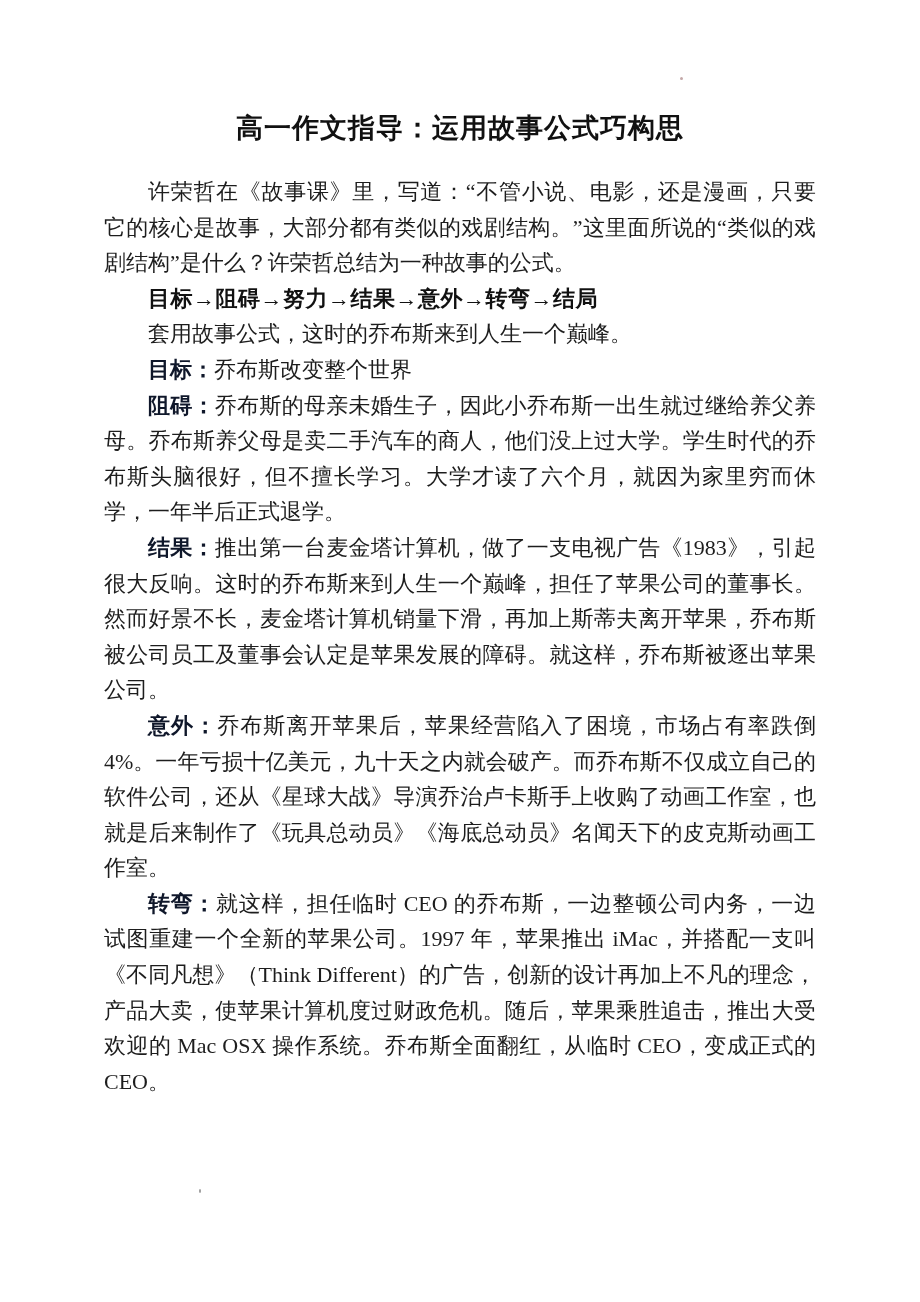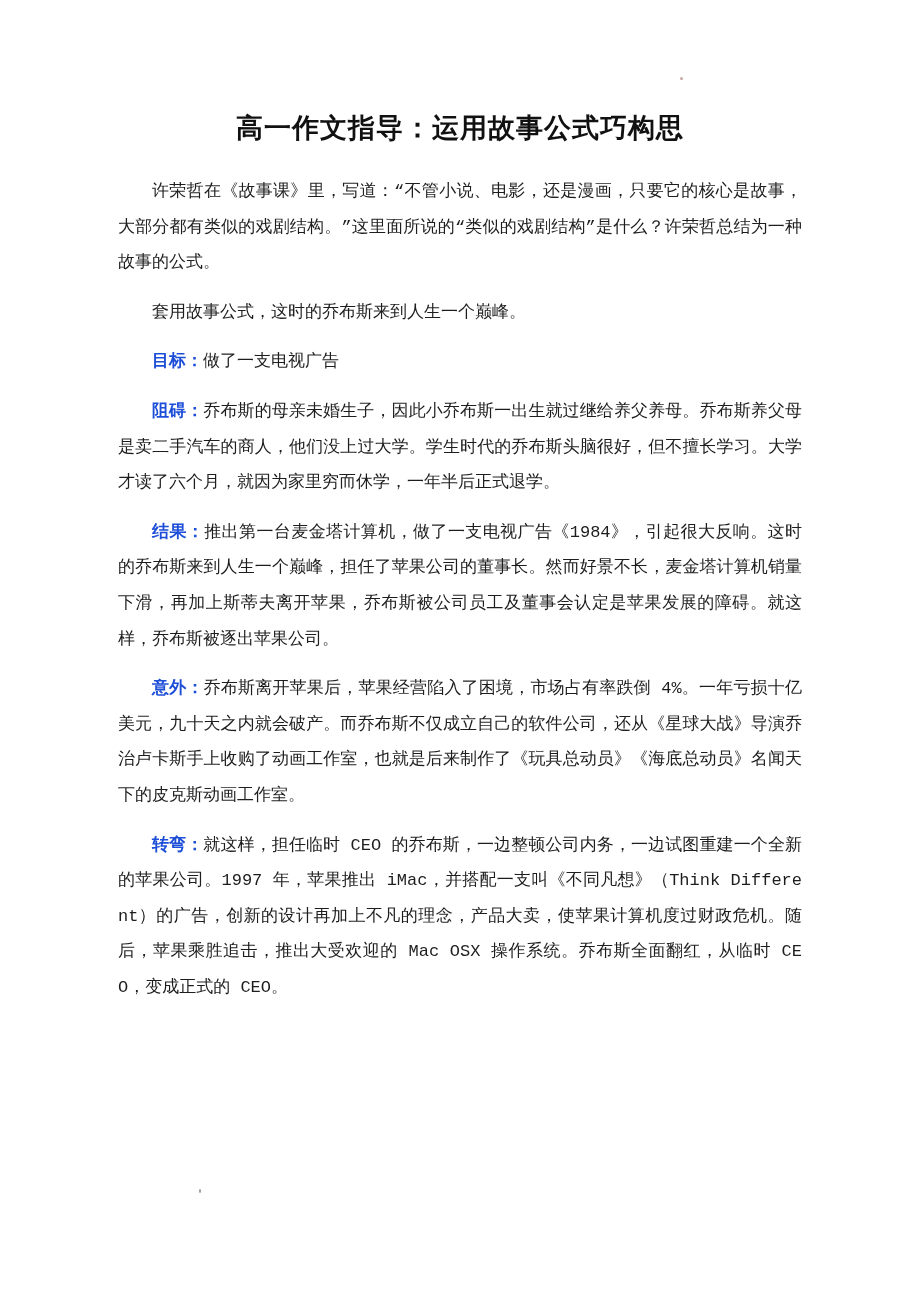--- a/index.html
+++ b/index.html
@@ -25,31 +25,30 @@
   .doc-title {
     font-size: 27px;
     font-weight: 700;
     text-align: center;
     letter-spacing: 1px;
     margin: 0 0 24px 0;
     line-height: 44px;
     color: #111111;
   }
   .para {
-    margin: 14px;
-    font-size: 17px;
+    margin: 0;
+    font-size: 22px;
     line-height: 35.6px;
     text-align: justify;
     text-indent: 2em;
     word-break: break-all;
-    font-family: Liberation Mono, monospace;
   }
   .para .label {
     font-weight: 700;
-    color: #1d4ed8;
+    color: #0f172a;
   }
   .para.bold-line {
     font-weight: 700;
     color: #111111;
     letter-spacing: 0.5px;
   }
   .speck {
     position: absolute;
     border-radius: 50%;
   }
@@ -72,29 +71,30 @@
 <body>
 
 <div class="page">
   <span class="speck speck-top"></span>
 
   <div class="content">
     <h1 class="doc-title">高一作文指导：运用故事公式巧构思</h1>
 
     <p class="para"><span>许荣哲在《故事课》里，写道：“不管小说、电影，还是漫画，只要它的核心是故事，大部分都有类似的戏剧结构。”这里面所说的“类似的戏剧结构”是什么？许荣哲总结为一种故事的公式。</span></p>
 
+    <p class="para bold-line"><span>目标→阻碍→努力→结果→意外→转弯→结局</span></p>
 
     <p class="para"><span>套用故事公式，这时的乔布斯来到人生一个巅峰。</span></p>
 
-    <p class="para"><b class="label">目标：</b><span>做了一支电视广告</span></p>
+    <p class="para"><b class="label">目标：</b><span>乔布斯改变整个世界</span></p>
 
     <p class="para"><b class="label">阻碍：</b><span>乔布斯的母亲未婚生子，因此小乔布斯一出生就过继给养父养母。乔布斯养父母是卖二手汽车的商人，他们没上过大学。学生时代的乔布斯头脑很好，但不擅长学习。大学才读了六个月，就因为家里穷而休学，一年半后正式退学。</span></p>
 
 
-    <p class="para"><b class="label">结果：</b><span>推出第一台麦金塔计算机，做了一支电视广告《1984》，引起很大反响。这时的乔布斯来到人生一个巅峰，担任了苹果公司的董事长。然而好景不长，麦金塔计算机销量下滑，再加上斯蒂夫离开苹果，乔布斯被公司员工及董事会认定是苹果发展的障碍。就这样，乔布斯被逐出苹果公司。</span></p>
+    <p class="para"><b class="label">结果：</b><span>推出第一台麦金塔计算机，做了一支电视广告《1983》，引起很大反响。这时的乔布斯来到人生一个巅峰，担任了苹果公司的董事长。然而好景不长，麦金塔计算机销量下滑，再加上斯蒂夫离开苹果，乔布斯被公司员工及董事会认定是苹果发展的障碍。就这样，乔布斯被逐出苹果公司。</span></p>
 
     <p class="para"><b class="label">意外：</b><span>乔布斯离开苹果后，苹果经营陷入了困境，市场占有率跌倒 4%。一年亏损十亿美元，九十天之内就会破产。而乔布斯不仅成立自己的软件公司，还从《星球大战》导演乔治卢卡斯手上收购了动画工作室，也就是后来制作了《玩具总动员》《海底总动员》名闻天下的皮克斯动画工作室。</span></p>
 
     <p class="para"><b class="label">转弯：</b><span>就这样，担任临时 CEO 的乔布斯，一边整顿公司内务，一边试图重建一个全新的苹果公司。1997 年，苹果推出 iMac，并搭配一支叫《不同凡想》（Think Different）的广告，创新的设计再加上不凡的理念，产品大卖，使苹果计算机度过财政危机。随后，苹果乘胜追击，推出大受欢迎的 Mac OSX 操作系统。乔布斯全面翻红，从临时 CEO，变成正式的 CEO。</span></p>
 
 
   </div>
 
   <span class="speck speck-bottom"></span>
 </div>

